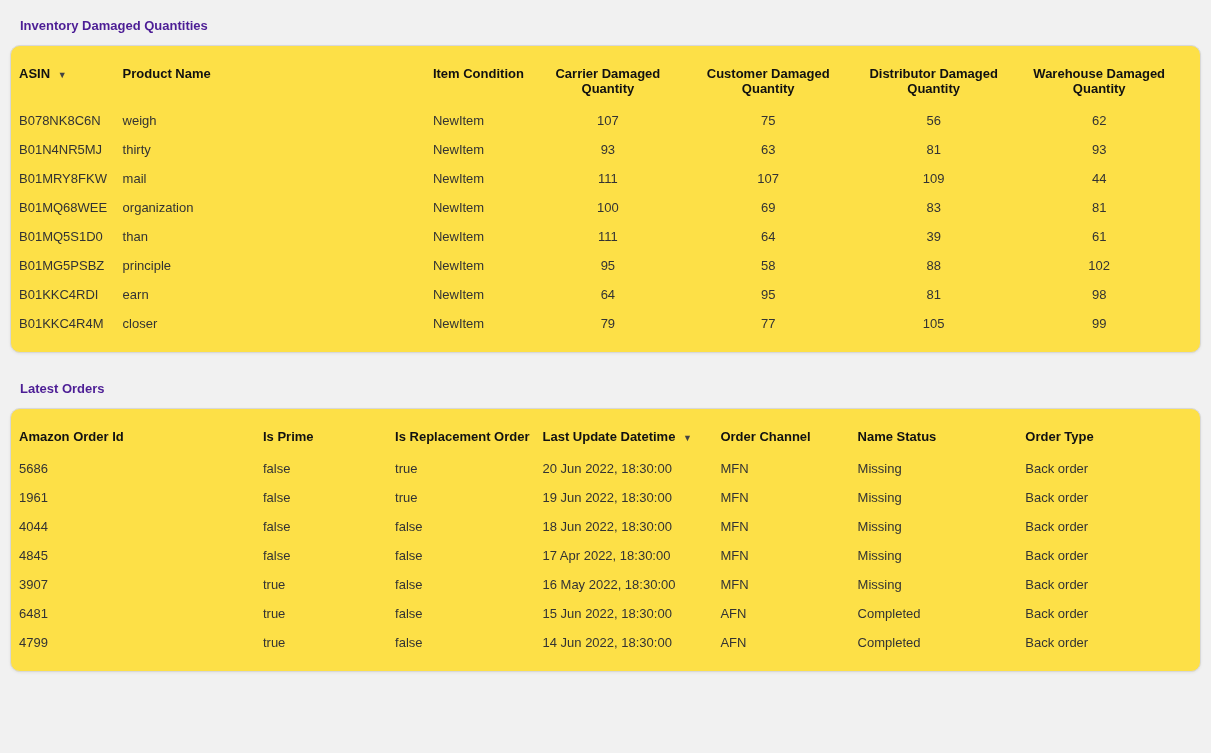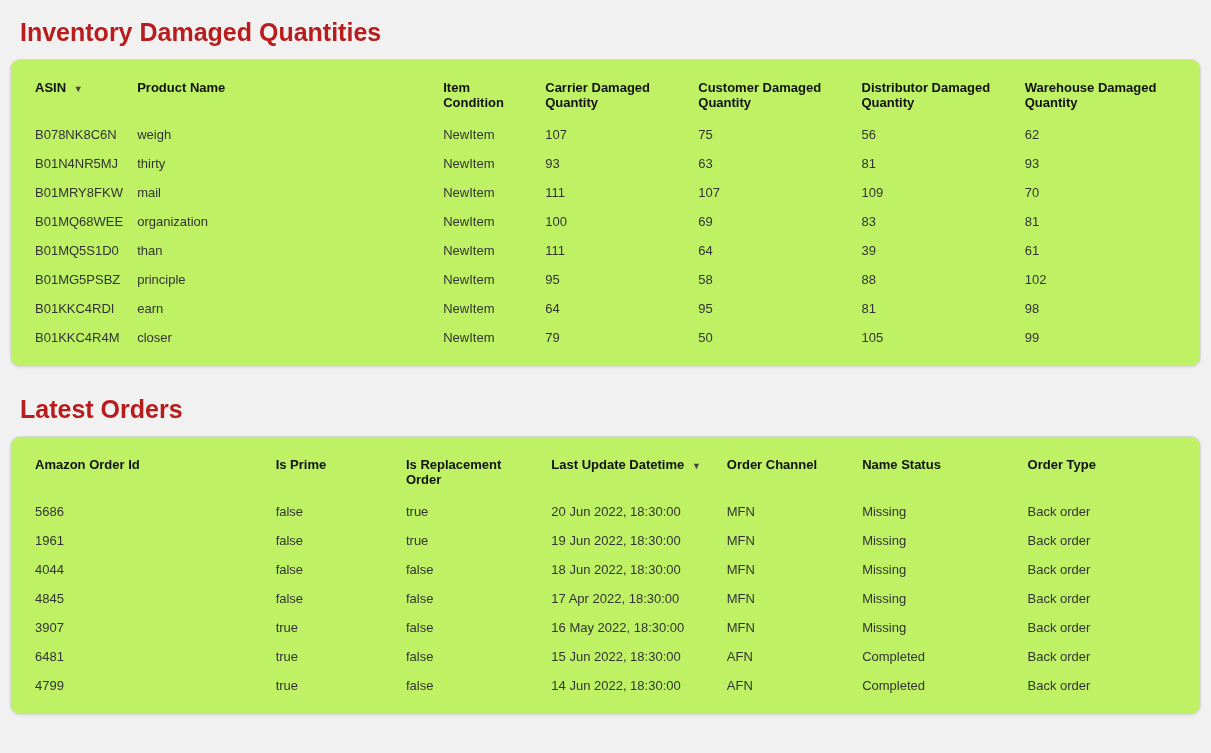--- a/index.html
+++ b/index.html
@@ -4,46 +4,46 @@
 <style>
   * { box-sizing: border-box; margin: 0; padding: 0; }
   body {
     font-family: Arial, Helvetica, sans-serif;
     background: #f1f1f1;
     color: #222;
     font-size: 13px;
     padding: 10px 10px 0 10px;
   }
   .section-title {
-    font-size: 25px;
+    font-size: 13px;
     font-weight: 600;
     margin: 8px 0 12px 10px;
-    color: #b91c1c;
+    color: #4c1d95;
   }
   .card {
-    background: #bef264;
+    background: #fde047;
     border-radius: 10px;
     border: 1px solid #d8d8d8;
     box-shadow: 0 1px 3px rgba(0,0,0,0.06);
-    padding: 12px 18px 14px 18px;
+    padding: 12px 18px 14px 2px;
     margin-bottom: 28px;
   }
   table {
     width: 100%;
     border-collapse: collapse;
   }
   th {
     text-align: left;
     font-weight: 700;
     font-size: 13px;
     padding: 8px 6px 10px 6px;
     vertical-align: top;
     color: #111;
   }
-  th.center, td.center { }
+  th.center, td.center { text-align: center; }
   td {
     padding: 7px 6px;
     font-size: 13px;
     color: #333;
     font-weight: 400;
   }
   .sort-icon {
     font-size: 9px;
     margin-left: 4px;
     vertical-align: middle;
@@ -114,21 +114,21 @@
           <td class="center">81</td>
           <td class="center">93</td>
         </tr>
         <tr>
           <td>B01MRY8FKW</td>
           <td>mail</td>
           <td>NewItem</td>
           <td class="center">111</td>
           <td class="center">107</td>
           <td class="center">109</td>
-          <td class="center">70</td>
+          <td class="center">44</td>
         </tr>
         <tr>
           <td>B01MQ68WEE</td>
           <td>organization</td>
           <td>NewItem</td>
           <td class="center">100</td>
           <td class="center">69</td>
           <td class="center">83</td>
           <td class="center">81</td>
         </tr>
@@ -157,21 +157,21 @@
           <td class="center">64</td>
           <td class="center">95</td>
           <td class="center">81</td>
           <td class="center">98</td>
         </tr>
         <tr>
           <td>B01KKC4R4M</td>
           <td>closer</td>
           <td>NewItem</td>
           <td class="center">79</td>
-          <td class="center">50</td>
+          <td class="center">77</td>
           <td class="center">105</td>
           <td class="center">99</td>
         </tr>
       </tbody>
   </table>
 </div>
 
 <div class="section-title">Latest Orders</div>
 <div class="card">
   <table class="ord">

